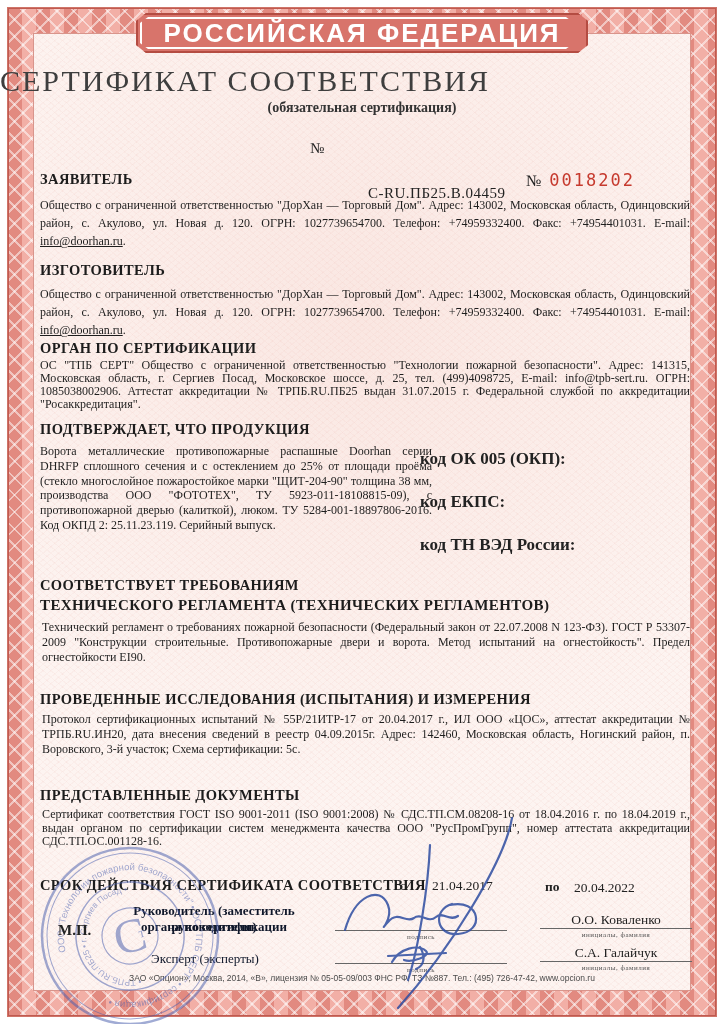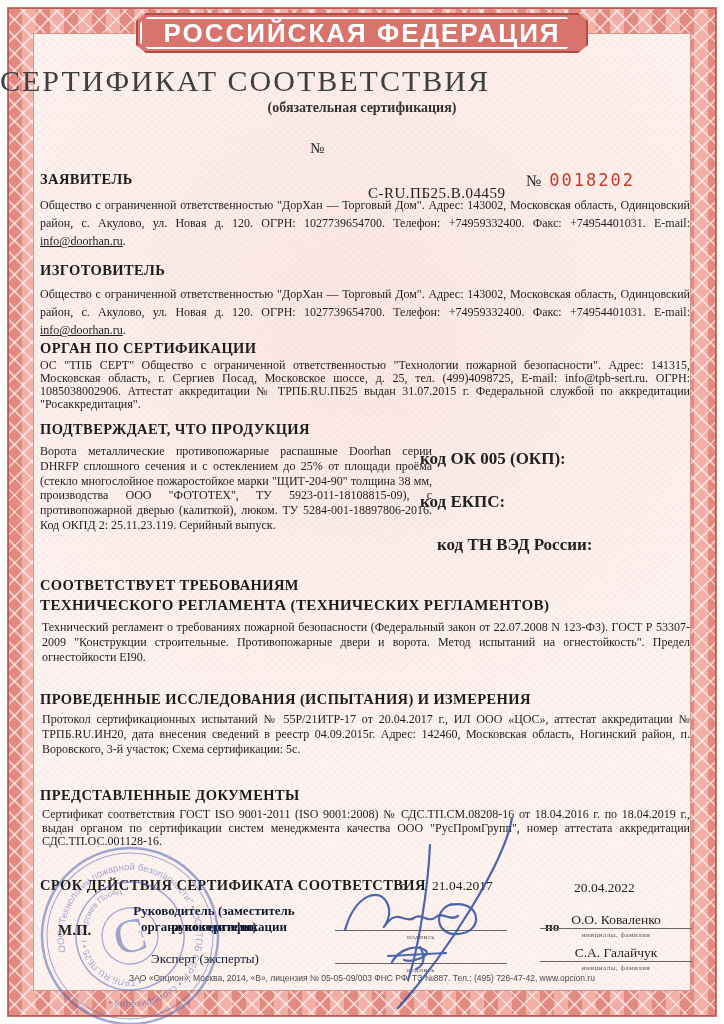--- a/index.html
+++ b/index.html
@@ -86,36 +86,36 @@
     <span>Общество с ограниченной ответственностью "ДорХан — Торговый Дом". Адрес: 143002, Московская область, Одинцовский район, с. Акулово, ул. Новая д. 120.   ОГРН: 1027739654700. Телефон: +74959332400. Факс: +74954401031. E-mail: </span><span class="email">info@doorhan.ru</span><span>.</span>
   </div>
 
   <div class="abs sec-h" style="top:340px;left:40px;">ОРГАН ПО СЕРТИФИКАЦИИ</div>
   <div class="abs body-text" style="top:359px;left:40px;width:650px;line-height:13px;">ОС "ТПБ СЕРТ" Общество с ограниченной ответственностью "Технологии пожарной безопасности". Адрес: 141315, Московская область, г. Сергиев Посад, Московское шоссе, д. 25, тел. (499)4098725, E-mail: info@tpb-sert.ru. ОГРН: 1085038002906. Аттестат аккредитации № ТРПБ.RU.ПБ25 выдан 31.07.2015 г. Федеральной службой по аккредитации "Росаккредитация".</div>
 
   <div class="abs sec-h" style="top:421px;left:40px;">ПОДТВЕРЖДАЕТ, ЧТО ПРОДУКЦИЯ</div>
   <div class="abs body-text" style="top:444px;left:40px;width:392px;line-height:14.8px;">Ворота металлические противопожарные распашные Doorhan серии DHRFP сплошного сечения и с остеклением до 25% от площади проёма (стекло многослойное пожаростойкое марки "ЩИТ-204-90" толщина 38 мм, производства ООО "ФОТОТЕХ", ТУ 5923-011-18108815-09), с противопожарной дверью (калиткой), люком. ТУ 5284-001-18897806-2016. Код ОКПД 2: 25.11.23.119. Серийный выпуск.</div>
   <div class="abs codes-item" style="top:449px;left:420px;">код ОК 005 (ОКП):</div>
   <div class="abs codes-item" style="top:492px;left:420px;">код ЕКПС:</div>
-  <div class="abs codes-item" style="top:535px;left:420px;margin-left:17px;">код ТН ВЭД России:</div>
+  <div class="abs codes-item" style="top:535px;left:420px;">код ТН ВЭД России:</div>
 
   <div class="abs sec-h" style="top:597px;left:40px;font-size:15px;">ТЕХНИЧЕСКОГО РЕГЛАМЕНТА (ТЕХНИЧЕСКИХ РЕГЛАМЕНТОВ)</div>
   <div class="abs sec-h" style="top:577px;left:40px;">СООТВЕТСТВУЕТ ТРЕБОВАНИЯМ</div>
   <div class="abs body-text" style="top:620px;left:42px;width:648px;line-height:15px;">Технический регламент о требованиях пожарной безопасности (Федеральный закон  от 22.07.2008 N 123-ФЗ). ГОСТ Р 53307-2009 "Конструкции строительные. Противопожарные двери и ворота. Метод испытаний на огнестойкость". Предел  огнестойкости EI90.</div>
 
   <div class="abs sec-h" style="top:691px;left:40px;">ПРОВЕДЕННЫЕ ИССЛЕДОВАНИЯ (ИСПЫТАНИЯ) И ИЗМЕРЕНИЯ</div>
   <div class="abs body-text" style="top:712px;left:42px;width:648px;line-height:15px;">Протокол сертификационных испытаний № 55Р/21ИТР-17 от 20.04.2017 г., ИЛ ООО «ЦОС», аттестат аккредитации № ТРПБ.RU.ИН20, дата внесения сведений в реестр 04.09.2015г. Адрес: 142460, Московская область, Ногинский район, п. Воровского, 3-й участок; Схема сертификации: 5с.</div>
 
   <div class="abs sec-h" style="top:787px;left:40px;">ПРЕДСТАВЛЕННЫЕ ДОКУМЕНТЫ</div>
   <div class="abs body-text" style="top:808px;left:42px;width:648px;line-height:13.5px;">Сертификат соответствия ГОСТ ISO 9001-2011 (ISO 9001:2008) № СДС.ТП.СМ.08208-16 от 18.04.2016 г. по 18.04.2019 г., выдан органом по сертификации систем менеджмента качества ООО "РусПромГрупп", номер аттестата аккредитации СДС.ТП.ОС.001128-16.</div>
 
   <div class="abs sec-h" style="top:877px;left:40px;">СРОК ДЕЙСТВИЯ СЕРТИФИКАТА СООТВЕТСТВИЯ</div>
   <div class="abs" style="top:878px;left:400px;font-size:13.5px;">с</div>
   <div class="abs" style="top:878px;left:420px;font-size:13.5px;margin-left:12px;">21.04.2017</div>
-  <div class="abs" style="top:879px;left:545px;font-size:13.5px;font-weight:bold;margin-top:40px;">по</div>
+  <div class="abs" style="top:879px;left:545px;font-size:13.5px;font-weight:bold;">по</div>
   <div class="abs" style="top:880px;left:574px;font-size:13.5px;">20.04.2022</div>
 
   <div class="mp">М.П.</div>
   <div class="abs role" style="top:903px;left:95px;width:238px;">Руководитель (заместитель руководителя)</div>
   <div class="abs role" style="top:919px;left:95px;width:238px;">органа по сертификации</div>
   <div class="abs sig-line" style="top:912px;left:335px;width:172px;height:18px;"></div>
   <div class="abs cap" style="top:933px;left:335px;width:172px;">подпись</div>
   <div class="abs name sig-line" style="top:912px;left:540px;width:152px;">О.О. Коваленко</div>
   <div class="abs cap" style="top:931px;left:540px;width:152px;">инициалы, фамилия</div>
 

